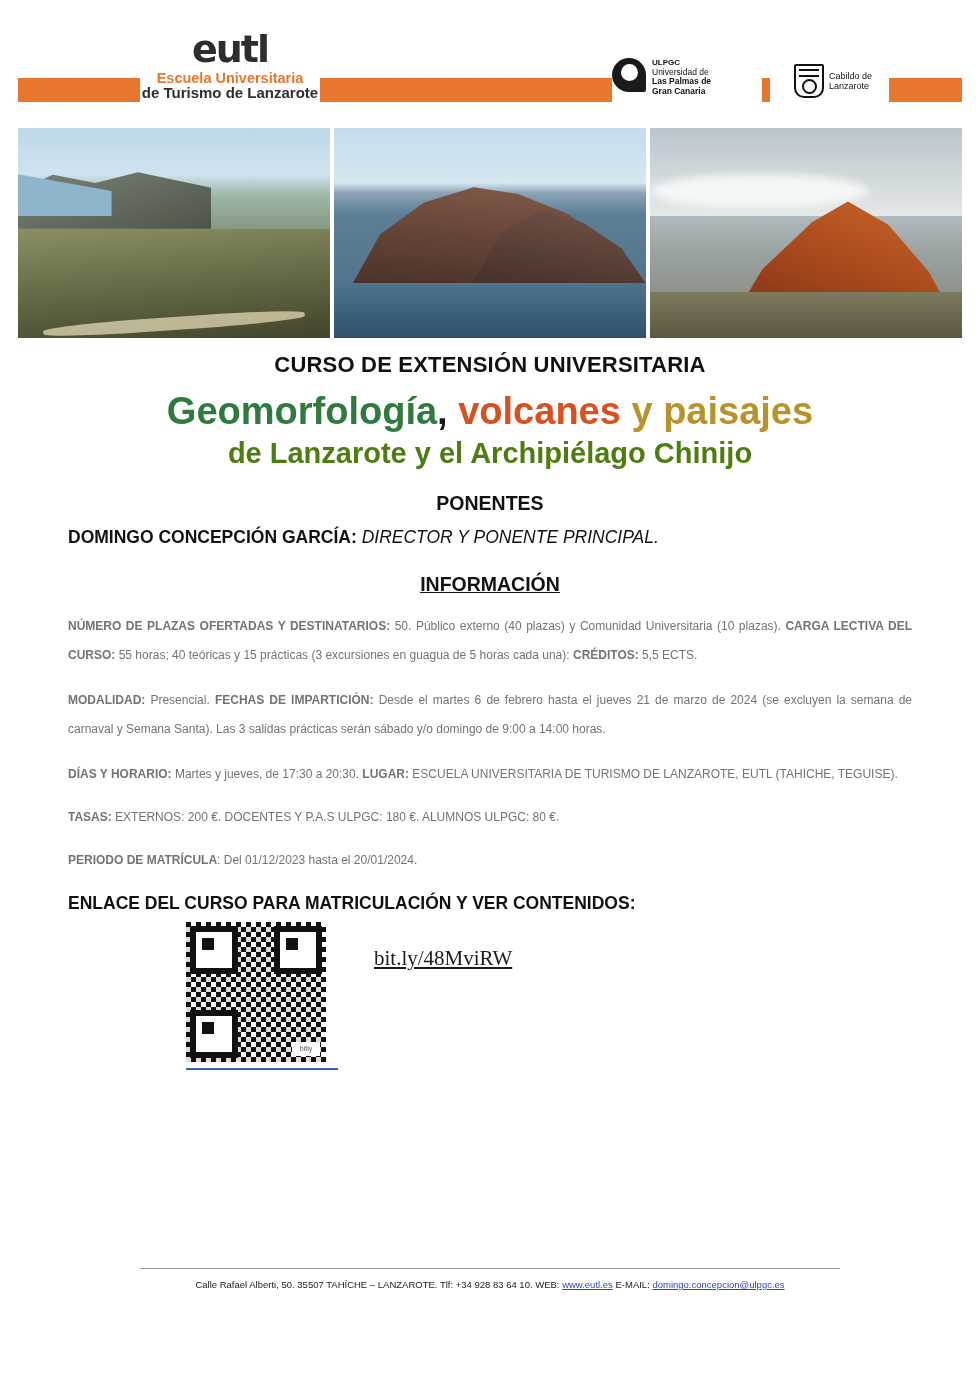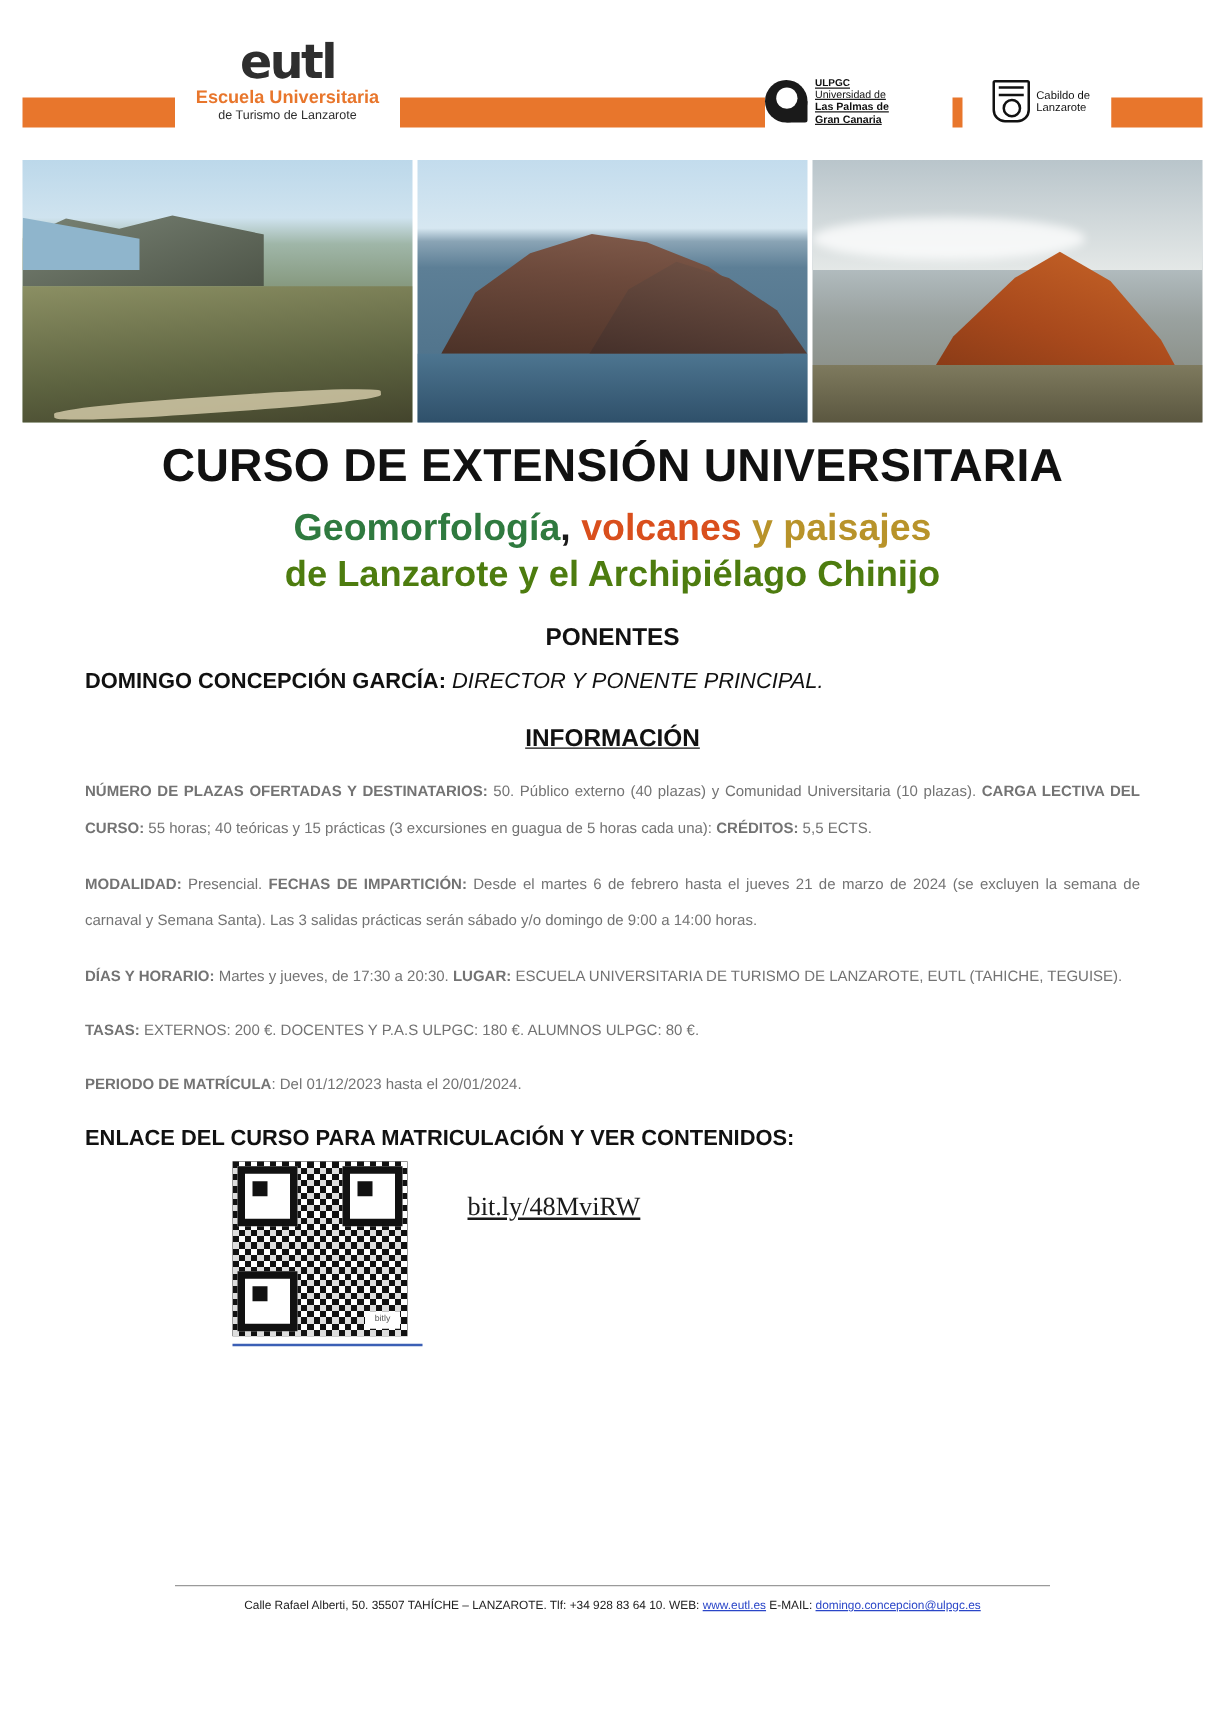--- a/index.html
+++ b/index.html
@@ -38,28 +38,28 @@
     font-weight:bold;
     color:#2e2e2e;
     letter-spacing:-2px;
     line-height:38px;
     margin-top:2px;
   }
   .logo-eutl .l1{
     font-size:14.5px;font-weight:bold;color:#e8762c;line-height:16px;margin-top:2px;
   }
   .logo-eutl .l2{
-    font-size:10px;font-weight:normal;color:#2e2e2e;line-height:13px;
+    font-size:15px;font-weight:bold;color:#2e2e2e;line-height:13px;
   }
   .logo-ulpgc{
     position:absolute;
     left:612px;top:58px;
     width:150px;height:46px;
     background:#ffffff;
-    display:flex;align-items:center;gap:6px;text-decoration:underline;
+    display:flex;align-items:flex-start;gap:6px;
   }
   .ulpgc-swirl{
     width:34px;height:34px;border-radius:50%;
     background:#1a1a1a;
     position:relative;flex:0 0 auto;
   }
   .ulpgc-swirl:after{
     content:"";position:absolute;left:9px;top:6px;
     width:17px;height:17px;border-radius:50%;
     background:#ffffff;
@@ -156,25 +156,25 @@
     background:linear-gradient(#7e7a5e,#5b5740);
   }
   .p3 .cloud{
     position:absolute;left:0;top:22%;width:70%;height:16%;
     background:rgba(255,255,255,.75);filter:blur(4px);border-radius:50%;
   }
 
   
   .content{position:absolute;left:68px;right:68px;top:352px;}
   h1.main{
-    font-size:37px;font-weight:bold;text-align:center;margin:0;
+    font-size:22px;font-weight:bold;text-align:center;margin:0;
     letter-spacing:.2px;color:#111;
   }
   .sub1{
-    text-align:center;margin-top:12px;font-size:30px;font-weight:bold;
+    text-align:center;margin-top:12px;font-size:38px;font-weight:bold;
   }
   .sub1 .geo{color:#2f7a3f;}
   .sub1 .volc{color:#d94f1d;}
   .sub1 .pais{color:#b8932a;}
   .sub2{
     text-align:center;margin-top:4px;font-size:29px;font-weight:bold;color:#4d7c0f;
   }
 
   .sec-head{
     text-align:center;font-weight:bold;font-size:19.5px;margin-top:22px;color:#111;

